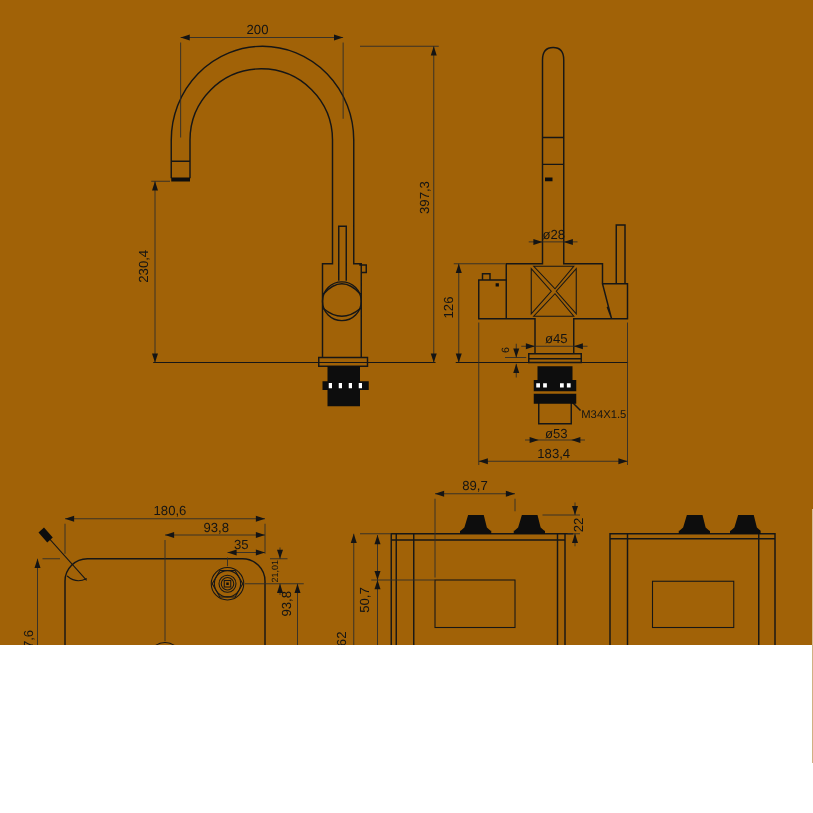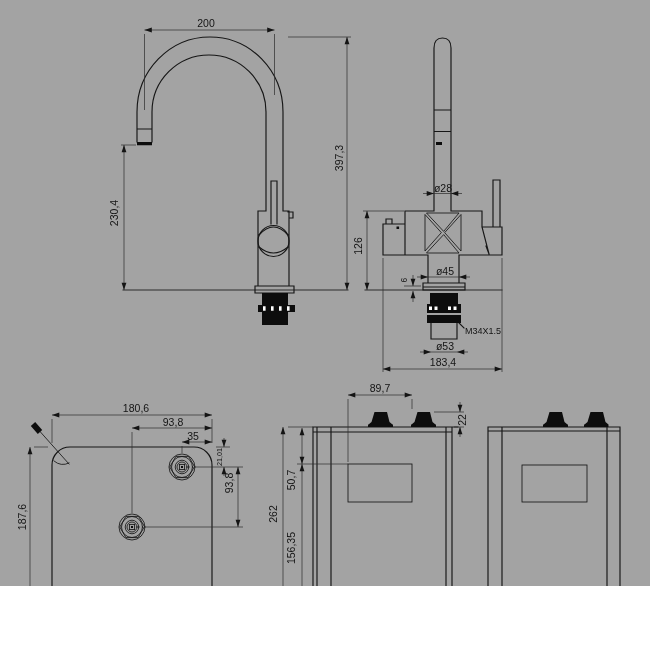--- a/index.html
+++ b/index.html
@@ -1,16 +1,16 @@
 <!DOCTYPE html>
 <html><head>
 <meta charset="utf-8">
 <style>
   html,body{margin:0;padding:0;background:#fff;}
-  .canvas{position:relative;width:650px;height:586px;background:#a3a3a3;overflow:hidden;text-decoration:underline;}
+  .canvas{position:relative;width:650px;height:516px;background:#a16207;overflow:hidden;text-decoration:underline;}
   svg{display:block;}
   .ol{fill:none;stroke:#161616;stroke-width:1.15;stroke-linecap:square;stroke-linejoin:miter;}
   .ol2{fill:none;stroke:#161616;stroke-width:0.85;stroke-linecap:square;}
   .dl{fill:none;stroke:#2b2b2b;stroke-width:0.7;}
   .blk{fill:#0d0d0d;stroke:none;}
   .wht{fill:#ffffff;stroke:none;}
   text{font-family:"Liberation Sans","DejaVu Sans",sans-serif;fill:#141414;}
   .t10{font-size:10.5px;}
   .t9{font-size:9px;}
   .t8{font-size:8.5px;}

